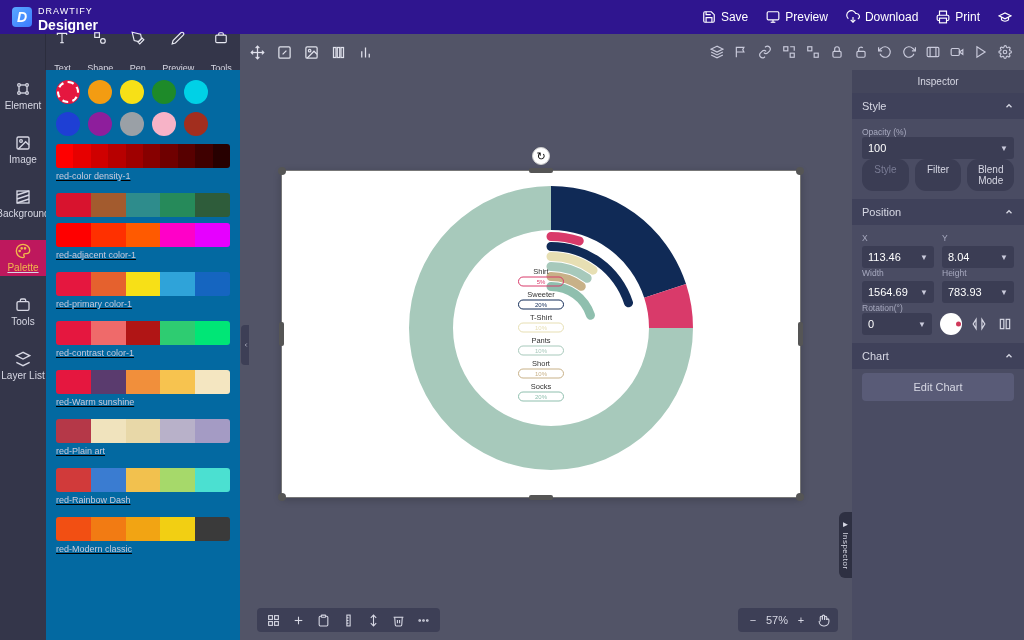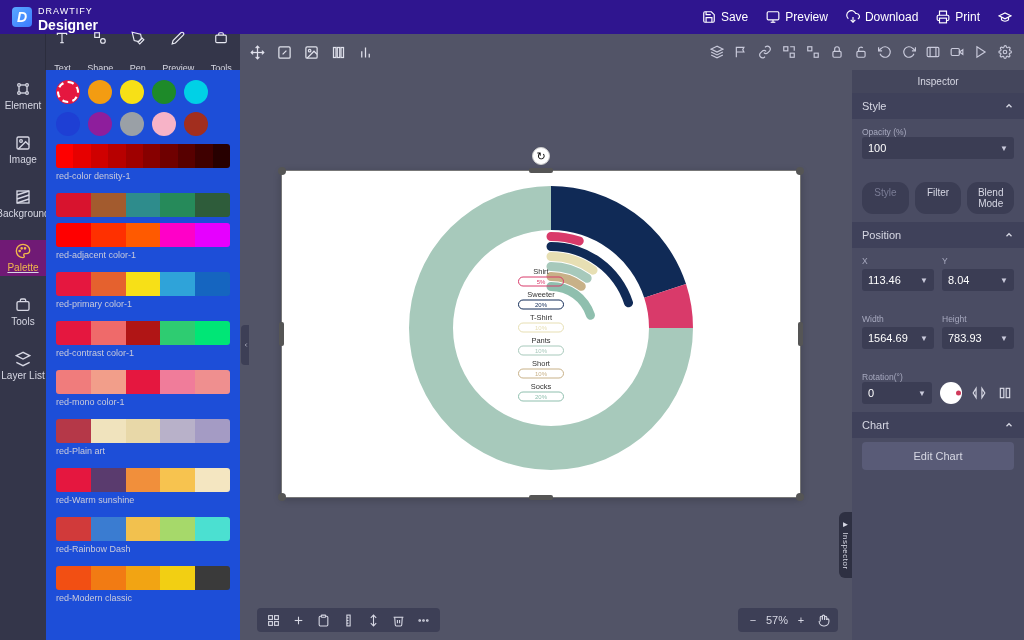--- a/index.html
+++ b/index.html
@@ -22,24 +22,24 @@
   .tool-tabs .tab svg{color:#e8e9f3;}
   .toolbar2 .canvas-toolbar{ flex:1; display:flex; align-items:center; padding:0 10px; gap:12px;}
   .canvas-toolbar svg{ color:#e0e1ec; cursor:pointer;}
   .toolbar2 .right-icons{ display:flex; align-items:center; gap:10px; padding:0 12px;}
   .right-icons svg{ color:#c9cadb; cursor:pointer;}
   
   .main{ display:flex; height: calc(640px - 34px - 36px); }
   
   .rail{ width:46px; background:#34364a; display:flex; flex-direction:column; align-items:center; padding-top:8px; gap:18px; color:#d7d8e4; font-size:10px;}
   .rail .r{display:flex; flex-direction:column; align-items:center; gap:3px; cursor:pointer; padding:3px 0; width:100%;}
-  .rail .r.active{ background:#701a75;text-decoration:underline;}
+  .rail .r.active{ background:#be185d;text-decoration:underline;}
   .rail svg{color:#d7d8e4;}
   
-  .palette{ width:194px; background:#1d4ed8; overflow-y:auto; overflow-x:hidden; padding:10px 10px 4px 10px;}
+  .palette{ width:194px; background:#0369a1; overflow-y:auto; overflow-x:hidden; padding:10px 10px 4px 10px;text-decoration:underline;}
   .palette::-webkit-scrollbar{width:6px;} .palette::-webkit-scrollbar-thumb{background:#5a5c74;border-radius:3px;}
   .swatch-row{ display:flex; gap:8px; margin-bottom:8px;}
   .swatch{ width:24px; height:24px; border-radius:50%; cursor:pointer;}
   .swatch.sel{ outline:2px dashed #fff; outline-offset:-3px;}
   .gradient-block{ margin-bottom:6px;}
   .gradient-bar{ height:24px; border-radius:3px; display:flex; overflow:hidden; cursor:pointer;}
   .gradient-bar span{flex:1;}
   .gradient-label{ color:#c9cadb; font-size:9px; padding:3px 0 6px 0;}
   .panel-splitter{ width:9px; background:#525467; position:relative;}
   .panel-splitter .handle{position:absolute; right:-1px; top:255px; width:9px; height:40px; background:#3d3f56; border-radius:4px 0 0 4px; display:flex; align-items:center; justify-content:center; cursor:pointer;}
@@ -66,21 +66,21 @@
   .bottombar{ position:absolute; left:8px; bottom:8px; height:24px; background:#3d3f56; border-radius:4px; display:flex; align-items:center; gap:12px; padding:0 10px;}
   .bottombar svg{color:#d7d8e4; cursor:pointer;}
   .zoombar{ position:absolute; right:14px; bottom:8px; height:24px; background:#3d3f56; border-radius:4px; display:flex; align-items:center; gap:4px; padding:0 6px; color:#d7d8e4; font-size:11px;}
   .zoombar .zbtn{width:18px; height:18px; display:flex; align-items:center; justify-content:center; cursor:pointer; border-radius:3px;}
   
   .insp-tab{ position:absolute; right:0; bottom:62px; background:#2e3042; color:#d7d8e4; font-size:8px; padding:8px 2px; border-radius:6px 0 0 6px; writing-mode:vertical-rl; cursor:pointer; letter-spacing:0.5px;}
   
   .inspector{ width:172px; background:#4a4c63; color:#d7d8e4; display:flex; flex-direction:column; font-size:11px;}
   .insp-title{ text-align:center; font-size:10px; padding:6px 0; background:#44465c;}
   .insp-section-hd{ background:#3f415a; padding:7px 10px; font-size:11px; display:flex; justify-content:space-between; align-items:center; cursor:pointer;}
-  .insp-body{ padding:8px 10px; display:flex; flex-direction:column; gap:23px;}
+  .insp-body{ padding:8px 10px; display:flex; flex-direction:column; gap:0;}
   .field-label{ font-size:8.5px; color:#a7a9bf;}
   .dd{ background:#3b3d54; border-radius:3px; height:22px; display:flex; align-items:center; justify-content:space-between; padding:0 6px; font-size:11px; color:#fff; cursor:pointer;}
   .dd .car{font-size:8px; color:#c9cadb;}
   .btn-row{ display:flex; gap:6px;}
   .pillbtn{ flex:1; text-align:center; font-size:10px; padding:5px 0; border-radius:11px; background:#3b3d54; cursor:pointer;}
   .pillbtn.disabled{ color:#7a7c95;}
   .two-col{ display:flex; gap:8px;}
   .two-col > div{flex:1; display:flex; flex-direction:column; gap:3px;}
   .rot-row{ display:flex; align-items:center; gap:8px;}
   .rot-wheel{ width:22px; height:22px; border-radius:50%; background:#fff; position:relative;}
@@ -385,47 +385,37 @@
             <span style="background: rgb(229, 23, 63);"></span>
             <span style="background: rgb(239, 106, 106);"></span>
             <span style="background: rgb(176, 21, 21);"></span>
             <span style="background: rgb(46, 204, 113);"></span>
             <span style="background: rgb(0, 230, 118);"></span>
           </div>
           <div class="gradient-label">red-contrast color-1</div>
         </div>
         <div class="gradient-block">
           <div class="gradient-bar">
-            <span style="background: rgb(240, 124, 124);"></span>
-            <span style="background: rgb(242, 158, 138);"></span>
             <span style="background: rgb(229, 23, 63);"></span>
-            <span style="background: rgb(240, 124, 154);"></span>
-            <span style="background: rgb(239, 143, 143);"></span>
-          </div>
-          <div class="gradient-label">red-mono color-1</div>
+            <span style="background: rgb(90, 59, 110);"></span>
+            <span style="background: rgb(241, 143, 59);"></span>
+            <span style="background: rgb(247, 195, 79);"></span>
+            <span style="background: rgb(244, 230, 193);"></span>
+          </div>
+          <div class="gradient-label">red-Warm sunshine</div>
         </div>
         <div class="gradient-block">
           <div class="gradient-bar">
             <span style="background: rgb(181, 56, 72);"></span>
             <span style="background: rgb(240, 227, 189);"></span>
             <span style="background: rgb(232, 216, 168);"></span>
             <span style="background: rgb(184, 177, 201);"></span>
             <span style="background: rgb(164, 155, 196);"></span>
           </div>
           <div class="gradient-label">red-Plain art</div>
-        </div>
-        <div class="gradient-block">
-          <div class="gradient-bar">
-            <span style="background: rgb(229, 23, 63);"></span>
-            <span style="background: rgb(90, 59, 110);"></span>
-            <span style="background: rgb(241, 143, 59);"></span>
-            <span style="background: rgb(247, 195, 79);"></span>
-            <span style="background: rgb(244, 230, 193);"></span>
-          </div>
-          <div class="gradient-label">red-Warm sunshine</div>
         </div>
         <div class="gradient-block">
           <div class="gradient-bar">
             <span style="background: rgb(209, 58, 58);"></span>
             <span style="background: rgb(58, 124, 209);"></span>
             <span style="background: rgb(242, 193, 78);"></span>
             <span style="background: rgb(166, 217, 106);"></span>
             <span style="background: rgb(75, 224, 209);"></span>
           </div>
           <div class="gradient-label">red-Rainbow Dash</div>

